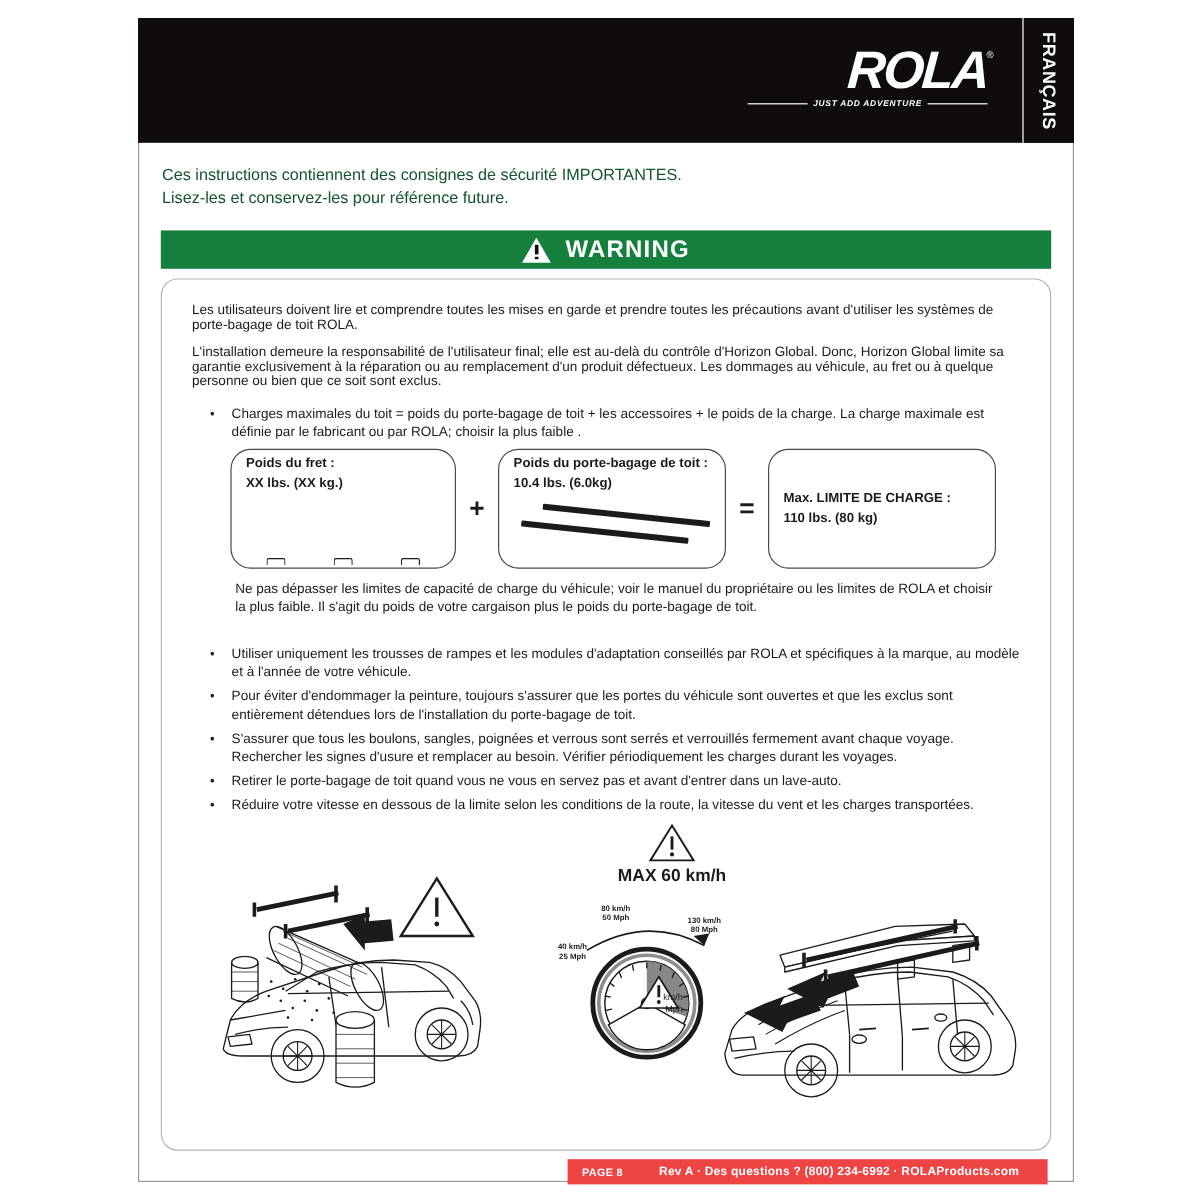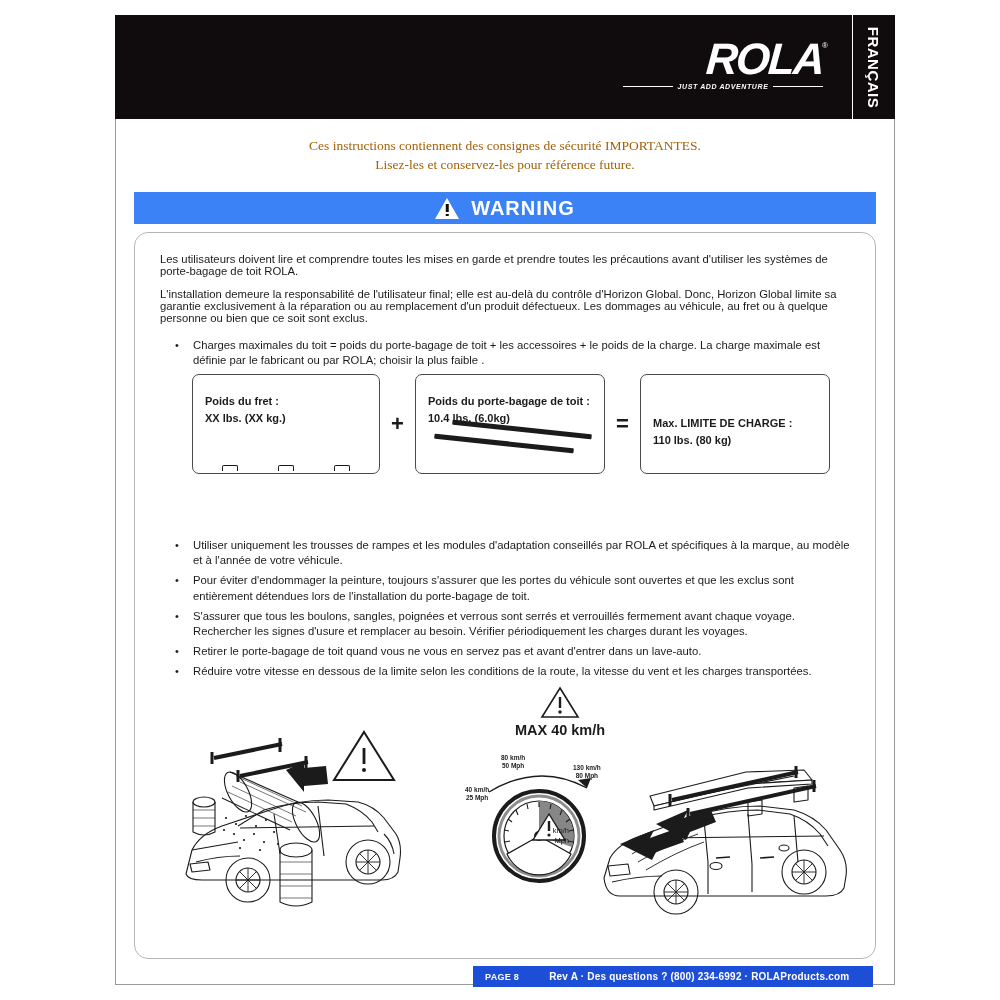--- a/index.html
+++ b/index.html
@@ -88,33 +88,32 @@
     font-style: italic;
     letter-spacing: 0.6px;
     white-space: nowrap;
   }
 
   
   .intro {
     position: absolute;
     left: 135px; top: 136px;
     width: 740px;
-    text-align: center;
-    color: #a16207;
+    text-align: left;
+    color: #14532d;
     font-size: 13.5px;
     line-height: 19px;
-    font-family: Liberation Serif, serif;
   }
 
   
   .warn-banner {
     position: absolute;
     left: 134px; top: 192px;
     width: 742px; height: 32px;
-    background: #3b82f6;
+    background: #15803d;
     display: flex; align-items: center; justify-content: center;
     gap: 12px;
   }
   .warn-tri {
     width: 24px; height: 21px;
     position: relative;
   }
   .warn-tri .tri-shape {
     position: absolute; left: 0; top: 0;
     width: 0; height: 0;
@@ -182,22 +181,22 @@
 
   
   .eq-wrap {
     position: absolute;
     left: 192px; top: 374px;
     width: 638px; height: 100px;
     display: flex; align-items: stretch; gap: 0;
   }
   .eq-box {
     border: 1px solid #4a4a4a;
-    border-radius: 7px;
-    padding: 20px 10px 6px 12px;
+    border-radius: 17px;
+    padding: 5px 10px 6px 12px;
     position: relative;
   }
   .eq-box.b1 { width: 188px; }
   .eq-box.b2 { width: 190px; }
   .eq-box.b3 { width: 190px; display: flex; flex-direction: column; justify-content: center; }
   .eq-op {
     width: 35px;
     display: flex; align-items: center; justify-content: center;
     font-size: 22px; font-weight: bold; color: #1b1b1b;
   }
@@ -287,21 +286,21 @@
   }
   .gl-80  { left: 36px;  top: 68px; }
   .gl-130 { left: 108px; top: 78px; }
   .gl-40  { left: 0px;   top: 100px; }
 
   
   .footer {
     position: absolute;
     left: 473px; top: 966px;
     width: 400px; height: 21px;
-    background: #1d4ed8;
+    background: #ef4444;
     display: flex; align-items: center;
     padding-left: 12px;
     gap: 30px;
   }
   .footer .pg {
     color: #ffffff; font-size: 9px; font-weight: bold;
     letter-spacing: 0.3px;
   }
   .footer .rev {
     color: #ffffff; font-size: 10px; font-weight: bold;
@@ -383,20 +382,21 @@
     </div>
 
     <div class="eq-op">=</div>
 
     <div class="eq-box b3">
       <div class="eq-title">Max. LIMITE DE CHARGE :</div>
       <div class="eq-val">110 lbs. (80 kg)</div>
     </div>
   </div>
 
+  <div class="eq-note">Ne pas dépasser les limites de capacité de charge du véhicule; voir le manuel du propriétaire ou les limites de ROLA et choisir la plus faible.  Il s'agit du poids de votre cargaison plus le poids du porte-bagage de toit.</div>
 
   <div class="bullets-bottom">
     <div class="bullet-row">
       <span class="bullet-dot">•</span>
       <span class="bullet-body">Utiliser uniquement les trousses de rampes et les modules d'adaptation conseillés par ROLA et spécifiques à la marque, au modèle et à l'année de votre véhicule.</span>
     </div>
     <div class="bullet-row">
       <span class="bullet-dot">•</span>
       <span class="bullet-body">Pour éviter d'endommager la peinture, toujours s'assurer que les portes du véhicule sont ouvertes et que les exclus sont entièrement détendues lors de l'installation du porte-bagage de toit.</span>
     </div>
@@ -490,21 +490,21 @@
       <circle cx="186" cy="48" r="2" fill="#1b1b1b"></circle>
     </g>
   </svg>
 
   <div class="gauge-group">
     <svg class="max-tri" viewBox="0 0 40 34">
       <path d="M20 2 L38 31 L2 31 Z" fill="none" stroke="#1b1b1b" stroke-width="1.6"></path>
       <rect x="18.8" y="11" width="2.4" height="11" fill="#1b1b1b"></rect>
       <circle cx="20" cy="26" r="1.7" fill="#1b1b1b"></circle>
     </svg>
-    <div class="max-label">MAX 40 km/h</div>
+    <div class="max-label">MAX 60 km/h</div>
 
     <div class="gauge-lab gl-80">
       <div>80 km/h</div>
       <div>50 Mph</div>
     </div>
     <div class="gauge-lab gl-130">
       <div>130 km/h</div>
       <div>80 Mph</div>
     </div>
     <div class="gauge-lab gl-40">

